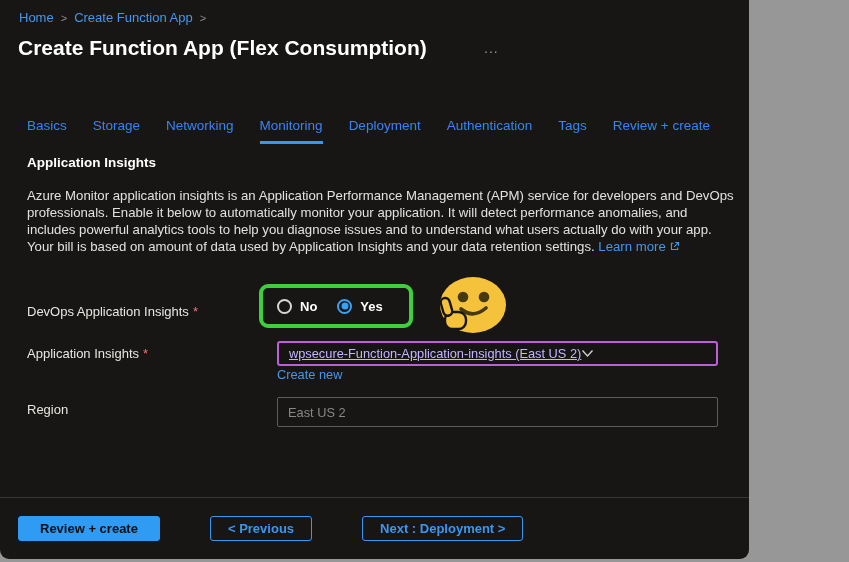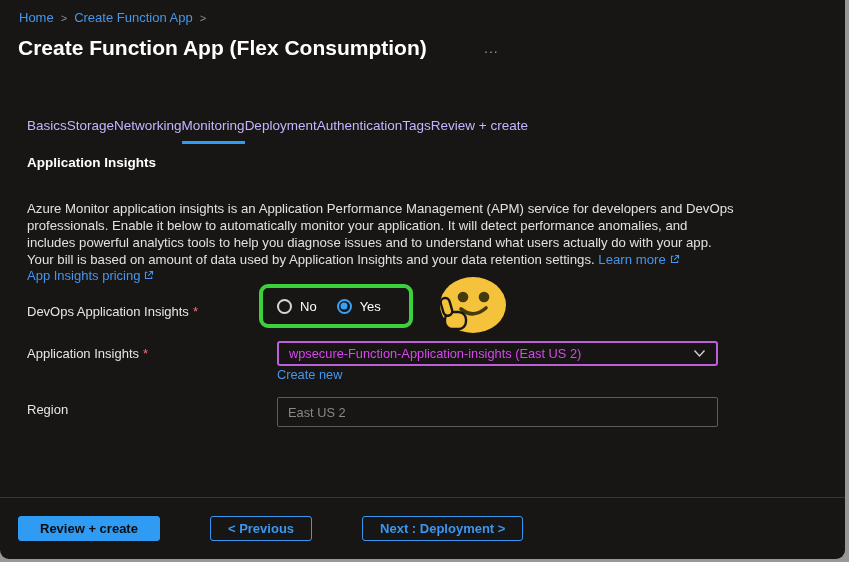--- a/index.html
+++ b/index.html
@@ -5,45 +5,45 @@
   * { box-sizing: border-box; margin: 0; padding: 0; }
   html, body { margin: 0; }
   body {
     width: 849px; height: 562px;
     background: #979797;
     font-family: "Liberation Sans", sans-serif;
     overflow: hidden;
   }
   .window {
     position: relative;
-    width: 845px; height: 559px;
+    width: 749px; height: 559px;
     background: #171614;
     border-radius: 0 0 9px 9px;
     overflow: hidden;
     color: #e8e6e3;
   }
   .abs { position: absolute; }
 
   
   .breadcrumb { left: 19px; top: 10px; font-size: 13px; display: flex; gap: 7px; align-items: center; }
   .breadcrumb a { color: #4596ec; text-decoration: none; cursor: pointer; }
   .crumb-sep { color: #8f8d8b; font-size: 11px; }
 
   
   .page-title { left: 18px; top: 36px; font-size: 21px; font-weight: bold; color: #ffffff; white-space: nowrap; }
   .title-ellipsis { left: 484px; top: 40px; color: #9d9b99; font-size: 14px; letter-spacing: 1px; }
 
   
-  .tabs { left: 27px; top: 118px; display: flex; font-size: 13.5px; color: #c4b5fd; justify-content: flex-end; }
+  .tabs { left: 27px; top: 118px; display: flex; gap: 26px; font-size: 13.5px; color: #3b82f6; justify-content: flex-end; }
   .tab { padding-bottom: 8px; cursor: pointer; white-space: nowrap; border-bottom: 3px solid transparent; }
   .tab.active { font-weight: normal; border-bottom-color: #2f9bf2; }
 
   
   .section-heading { left: 27px; top: 155px; font-size: 13.5px; font-weight: bold; color: #ffffff; }
-  .section-desc { left: 27px; top: 200px; width: 709px; font-size: 13.2px; line-height: 17px; color: #e3e1df; }
+  .section-desc { left: 27px; top: 187px; width: 709px; font-size: 13.2px; line-height: 17px; color: #e3e1df; }
   a.inline-link { color: #4596ec; text-decoration: none; cursor: pointer; white-space: nowrap; }
   .ext-icon { display: inline-block; vertical-align: -1px; margin-left: 3px; color: #4596ec; }
 
   .pricing-link { left: 27px; top: 268px; font-size: 13px; }
 
   
   .field-label { font-size: 13px; color: #e8e6e3; }
   .req { color: #f1707b; margin-left: 4px; }
 
   .enable-label { left: 27px; top: 304px; }
@@ -55,31 +55,31 @@
     padding: 0 14px;
   }
   .radio-item { display: flex; align-items: center; gap: 8px; cursor: pointer; }
   .radio-circle { width: 15px; height: 15px; border-radius: 50%; border: 2px solid #d8d6d4; position: relative; flex: 0 0 auto; }
   .radio-circle.selected { border-color: #3aa0f3; }
   .radio-circle.selected::after {
     content: ""; position: absolute; left: 50%; top: 50%;
     width: 7px; height: 7px; border-radius: 50%;
     background: #3aa0f3; transform: translate(-50%, -50%);
   }
-  .radio-label { font-size: 13px; font-weight: normal; color: #ffffff; }
+  .radio-label { font-size: 13px; font-weight: bold; color: #ffffff; }
 
   .emoji { left: 436px; top: 276px; }
 
   .ai-label { left: 27px; top: 346px; }
   .ai-select {
     left: 277px; top: 341px; width: 441px; height: 25px;
     border: 2px solid #bd5fd6; border-radius: 3px;
     background: #161514;
-    display: flex; align-items: center; justify-content: space-between;
-    padding: 0 10px; font-size: 12.8px; color: #d946ef; cursor: pointer;
+    display: flex; align-items: center; 
+    padding: 0 10px; font-size: 12.8px; color: #c4b5fd; cursor: pointer; text-decoration: underline;
   }
   .create-new { left: 277px; top: 367px; font-size: 12.8px; }
 
   .region-label { left: 27px; top: 402px; }
   .region-input {
     left: 277px; top: 397px; width: 441px; height: 24px;
     border: 1px solid #5f5d5b; border-radius: 2px;
     background: transparent;
     display: flex; align-items: center;
     padding: 14px 10px; font-size: 12.8px; color: #8a8886;
@@ -124,27 +124,20 @@
   <div class="abs section-heading">Application Insights</div>
   <p class="abs section-desc">
     <span>Azure Monitor application insights is an Application Performance Management (APM) service for developers and DevOps professionals. Enable it below to automatically monitor your application. It will detect performance anomalies, and includes powerful analytics tools to help you diagnose issues and to understand what users actually do with your app. Your bill is based on amount of data used by Application Insights and your data retention settings.</span>
     <a class="inline-link"><span>Learn more</span><span class="ext-icon"><svg width="11" height="11" viewBox="0 0 12 12" fill="none" stroke="currentColor" stroke-width="1.2">
             <path d="M5 2.5 H2.7 V9.3 H9.5 V7"></path>
             <path d="M6.8 1.6 H10.4 V5.2"></path>
             <path d="M10.2 1.8 L5.6 6.4"></path>
           </svg></span></a>
   </p>
 
-  <div class="abs pricing-link">
-    <a class="inline-link"><span>App Insights pricing</span><span class="ext-icon"><svg width="11" height="11" viewBox="0 0 12 12" fill="none" stroke="currentColor" stroke-width="1.2">
-            <path d="M5 2.5 H2.7 V9.3 H9.5 V7"></path>
-            <path d="M6.8 1.6 H10.4 V5.2"></path>
-            <path d="M10.2 1.8 L5.6 6.4"></path>
-          </svg></span></a>
-  </div>
 
   <div class="abs field-label enable-label">
     <span>DevOps Application Insights</span><span class="req">*</span>
   </div>
   <div class="abs enable-box">
     <div class="radio-item">
       <span class="radio-circle"></span>
       <span class="radio-label">No</span>
     </div>
     <div class="radio-item">

